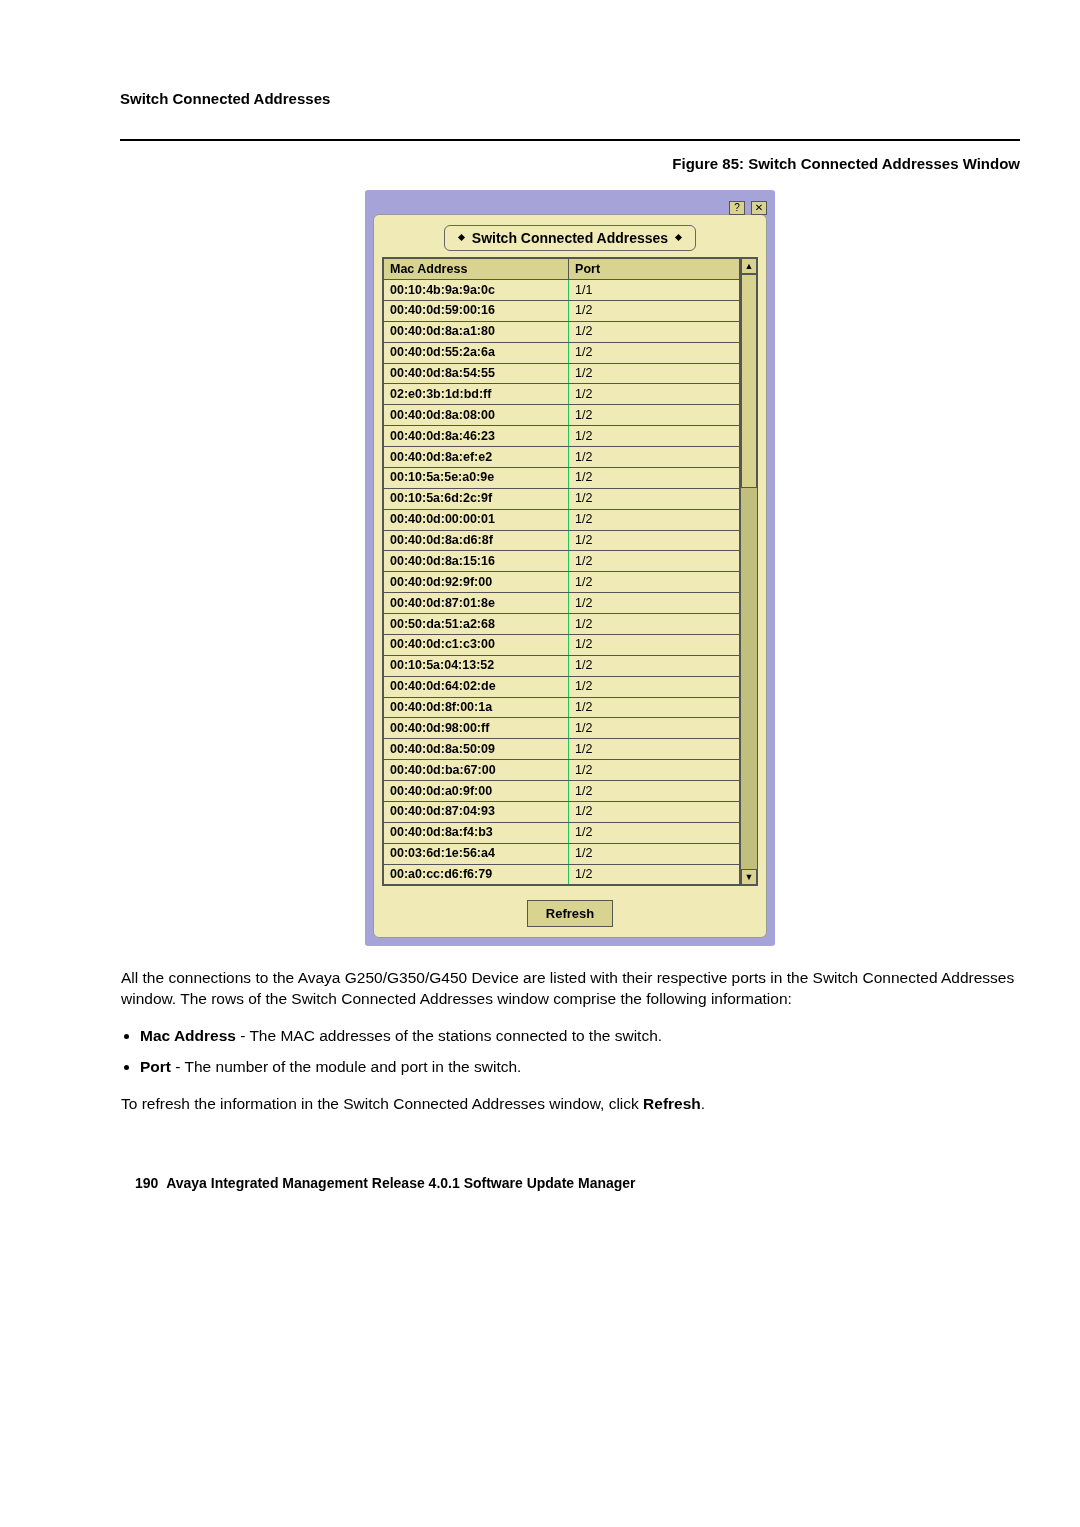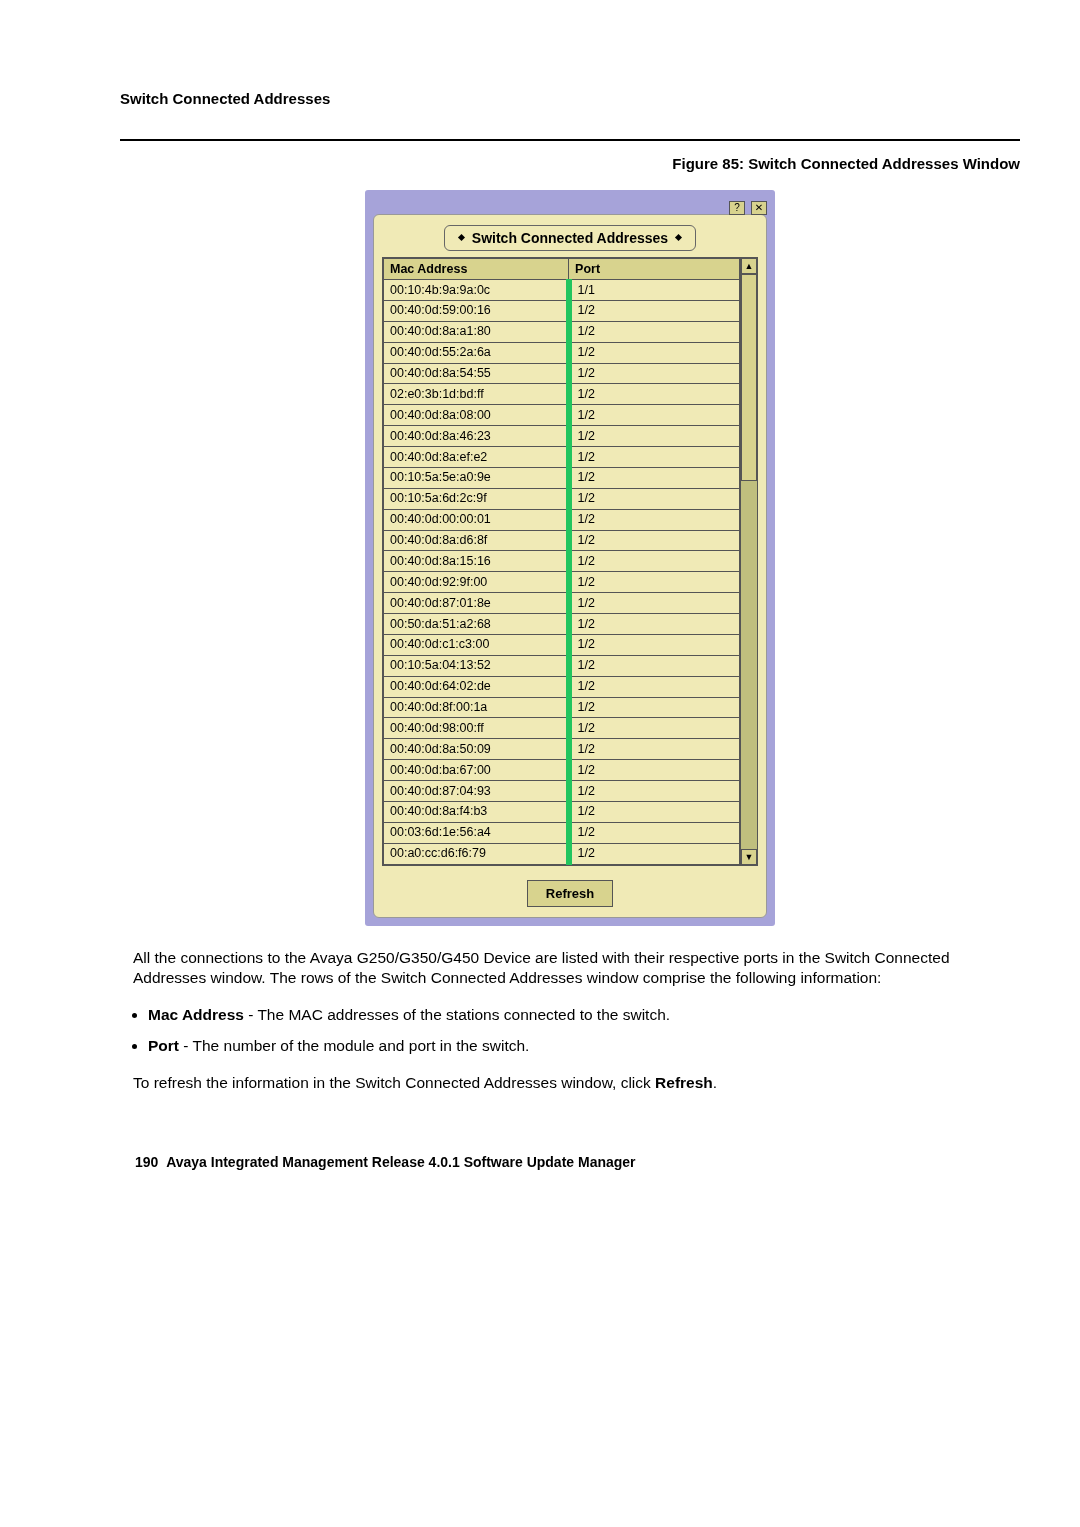--- a/index.html
+++ b/index.html
@@ -90,21 +90,21 @@
     border: 1px solid #555;
     padding: 3px 6px;
     font-weight: bold;
   }
   .tbl td {
     border: 1px solid #555;
     border-top: none;
     padding: 1.5px 6px;
     line-height: 1.35;
   }
-  .tbl td:first-child { font-weight: normal; border-right: 6px solid #22c55e;}
+  .tbl td:first-child { font-weight: bold; border-right: 1px solid #22c55e;}
   .scrollbar {
     width: 16px;
     background: #c0bf7e;
     border-left: 1px solid #555;
     display: flex;
     flex-direction: column;
   }
   .sb-btn {
     height: 16px;
     background: #d8d38e;
@@ -139,24 +139,24 @@
     text-align: center;
     font-size: 10px;
     line-height: 12px;
     margin-left: 2px;
   }
 
   
   .para {
     font-size: 15.5px;
     line-height: 1.35;
-    margin: 14px 13px;
+    margin: 14px 1px;
   }
   ul.desc {
-    margin: 8px 0 14px 28px;
+    margin: 8px 0 14px 20px;
     padding: 0;
   }
   ul.desc li {
     font-size: 15.5px;
     line-height: 1.6;
     margin: 6px 0;
   }
   ul.desc li b {}
   .folio {
     font-weight: bold;
@@ -290,20 +290,24 @@
                 </tr>
                 <tr>
                   <td>00:40:0d:8a:50:09</td>
                   <td>1/2</td>
                 </tr>
                 <tr>
                   <td>00:40:0d:ba:67:00</td>
                   <td>1/2</td>
                 </tr>
                 <tr>
+                  <td>00:40:0d:a0:9f:00</td>
+                  <td>1/2</td>
+                </tr>
+                <tr>
                   <td>00:40:0d:87:04:93</td>
                   <td>1/2</td>
                 </tr>
                 <tr>
                   <td>00:40:0d:8a:f4:b3</td>
                   <td>1/2</td>
                 </tr>
                 <tr>
                   <td>00:03:6d:1e:56:a4</td>
                   <td>1/2</td>

